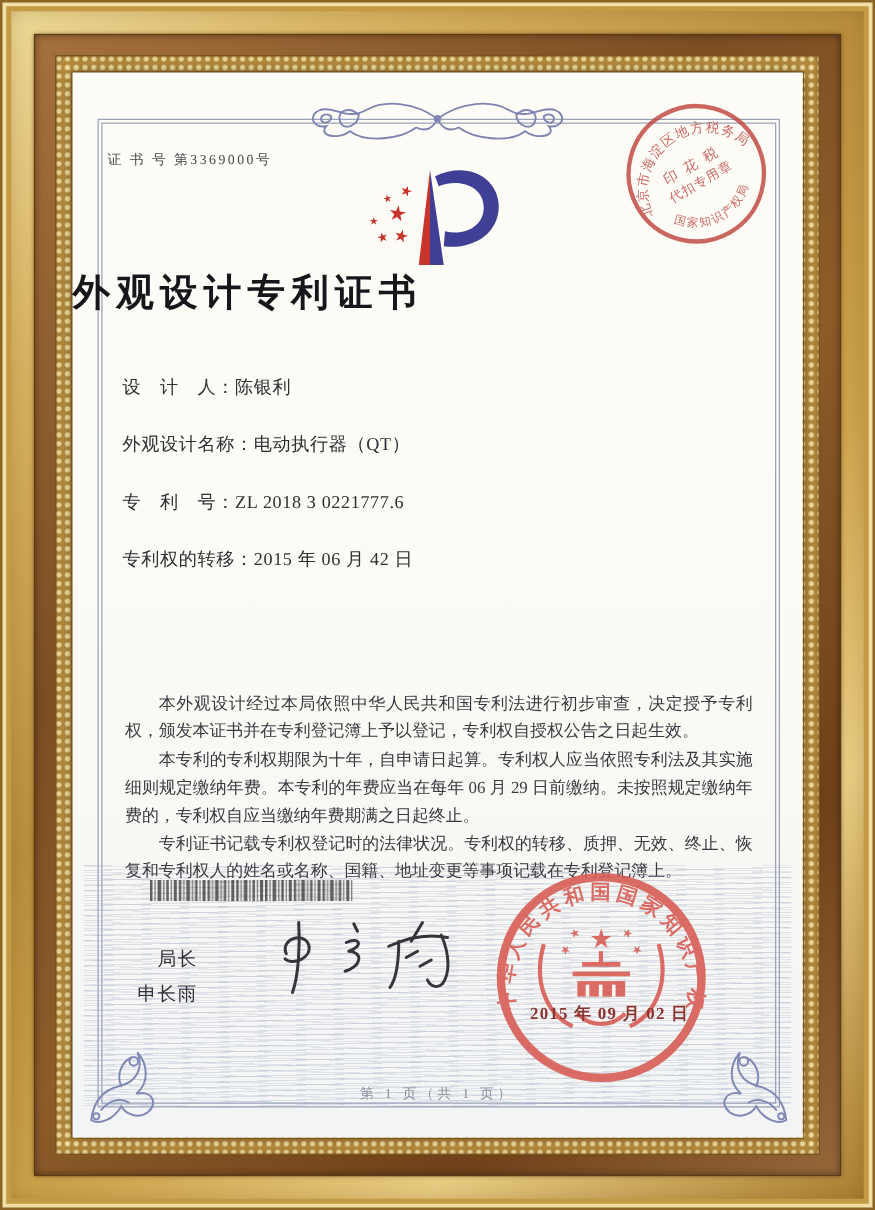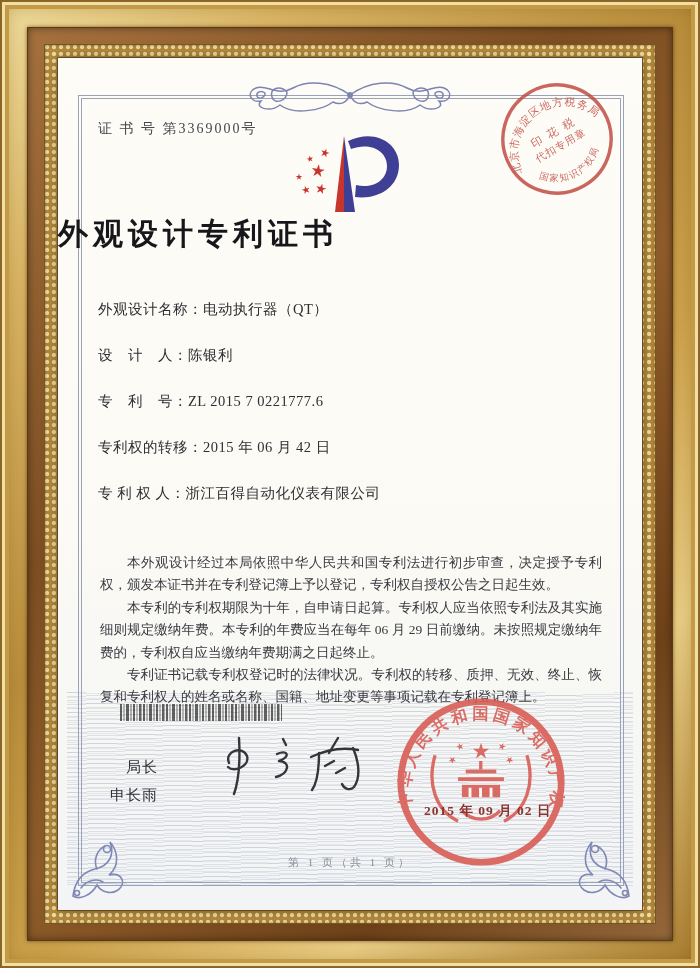--- a/index.html
+++ b/index.html
@@ -32,40 +32,40 @@
       repeating-linear-gradient(178.5deg, rgba(128,142,178,.22) 0 1px, rgba(0,0,0,0) 1px 4px),
       repeating-linear-gradient(181.5deg, rgba(128,142,178,.16) 0 1px, rgba(0,0,0,0) 1px 5px);
   }
   .inner-border{position:absolute;left:20px;right:18px;top:37px;bottom:24px;
     border:4px double #99a2b8;z-index:2;}
   .top-ornament{position:absolute;top:17px;left:50%;transform:translateX(-50%);z-index:3;}
   .corner-fl{position:absolute;z-index:3;}
   .corner-bl{left:9px;bottom:8px;}
   .corner-br{right:7px;bottom:8px;transform:scaleX(-1);}
   
-  .cert-no{position:absolute;left:40px;top:62px;z-index:4;
-    font-size:14px;letter-spacing:2px;color:#46464c;}
+  .cert-no{position:absolute;left:28px;top:62px;z-index:4;
+    font-size:11px;letter-spacing:2px;color:#46464c;}
   .tax-stamp{position:absolute;right:26px;top:22px;width:118px;height:118px;z-index:5;
     transform:rotate(-30deg);opacity:.82;}
   .logo{position:absolute;left:50%;top:70px;transform:translateX(-50%);margin-left:-4px;z-index:4;}
   .title{position:absolute;left:0;right:0;top:156px;text-align:left;z-index:4;
     font-size:30px;font-weight:700;letter-spacing:5px;color:#17171b;}
   .fields{position:absolute;left:40px;top:242px;z-index:4;}
   .field-row{height:24px;margin-bottom:22px;font-size:14.5px;color:#2e2e33;letter-spacing:.5px;}
   .paras{position:absolute;left:42px;right:40px;top:494px;z-index:4;
     font-size:13.5px;line-height:22.4px;color:#393940;text-align:justify;}
   .paras p{margin:0;text-indent:2em;}
   .barcode{position:absolute;left:62px;top:646px;z-index:4;opacity:.8;}
   .director{position:absolute;left:52px;top:700px;z-index:4;font-size:15px;color:#2f2f34;text-align:right;}
   .director div{margin-bottom:9px;letter-spacing:1px;}
   .signature{position:absolute;left:133px;top:668px;z-index:4;}
   .seal{position:absolute;left:337px;top:638px;z-index:5;opacity:.88;}
   .seal-date{position:absolute;left:366px;top:744px;z-index:6;
     font-size:13.5px;letter-spacing:1px;color:#8c3530;font-weight:600;}
-  .footer{position:absolute;left:0;right:0;bottom:40px;text-align:center;z-index:4;
+  .footer{position:absolute;left:0;right:0;bottom:28px;text-align:center;z-index:4;
     font-size:11px;letter-spacing:3px;color:#8b8f99;}
   svg text{font-family:"Liberation Serif","DejaVu Serif",serif;}
 </style>
 </head>
 <body>
 
 <div class="frame"></div>
 <div class="band-brown"></div>
 <div class="band-bead"></div>
 
@@ -137,33 +137,30 @@
       <use href="#star" transform="translate(12,49) scale(3.4) rotate(0)"></use>
       <use href="#star" transform="translate(19,62) scale(4.2) rotate(-16)"></use>
       <use href="#star" transform="translate(34,61) scale(5.4) rotate(14)"></use>
     </g>
   </svg>
 
   <div class="title">外观设计专利证书</div>
 
   <div class="fields">
     <div class="field-row">
+      <span>设　计　人：</span><span>陈银利</span>
+    </div>
+    <div class="field-row">
       <span>外观设计名称：</span><span>电动执行器（QT）</span>
     </div>
     <div class="field-row">
-      <span>设　计　人：</span><span>陈银利</span>
-    </div>
-    <div class="field-row">
-      <span>专　利　号：</span><span>ZL 2015 7 0221777.6</span>
+      <span>专　利　号：</span><span>ZL 2018 3 0221777.6</span>
     </div>
     <div class="field-row">
       <span>专利权的转移：</span><span>2015 年 06 月 42 日</span>
-    </div>
-    <div class="field-row">
-      <span>专 利 权 人：</span><span>浙江百得自动化仪表有限公司</span>
     </div>
   </div>
 
   <div class="paras">
     <p>本外观设计经过本局依照中华人民共和国专利法进行初步审查，决定授予专利权，颁发本证书并在专利登记簿上予以登记，专利权自授权公告之日起生效。</p>
     <p>本专利的专利权期限为十年，自申请日起算。专利权人应当依照专利法及其实施细则规定缴纳年费。本专利的年费应当在每年 06 月 29 日前缴纳。未按照规定缴纳年费的，专利权自应当缴纳年费期满之日起终止。</p>
     <p>专利证书记载专利权登记时的法律状况。专利权的转移、质押、无效、终止、恢复和专利权人的姓名或名称、国籍、地址变更等事项记载在专利登记簿上。</p>
   </div>
 
   <svg class="barcode" width="162" height="17" viewBox="0 0 162 17">

